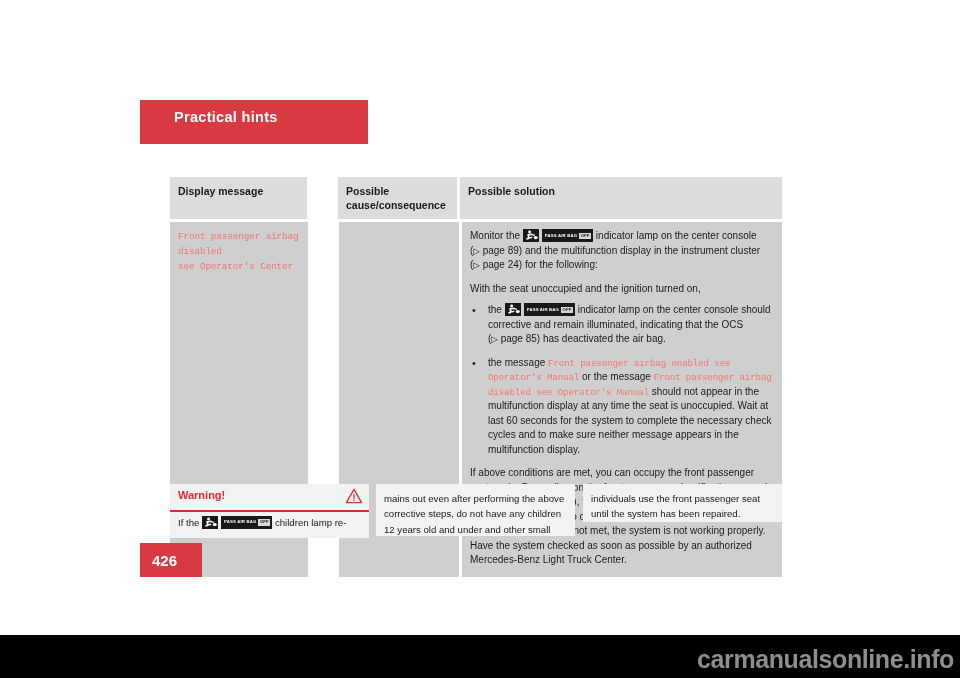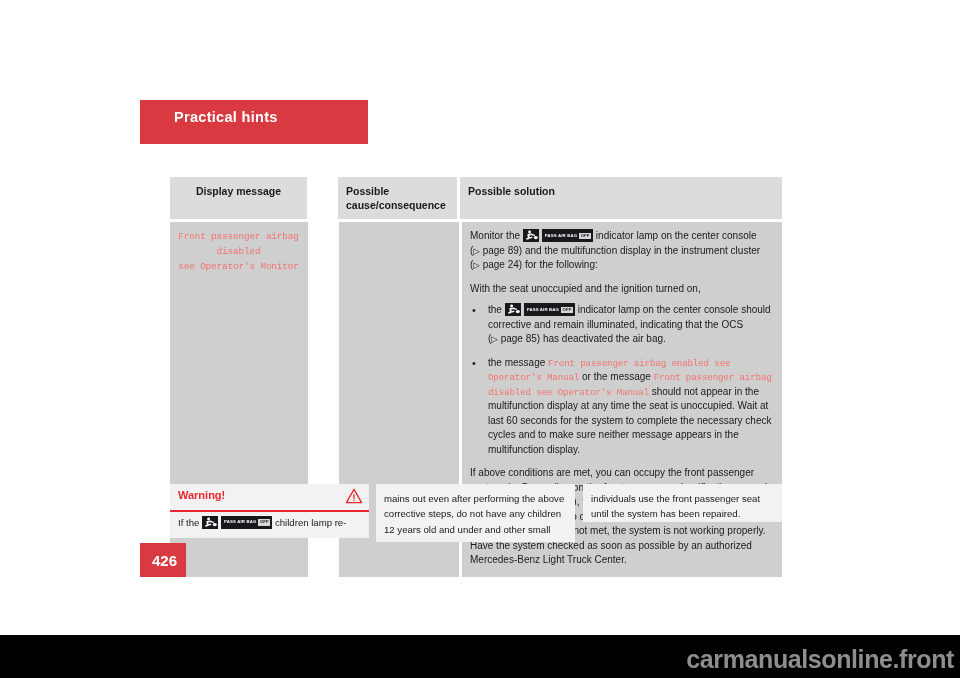--- a/index.html
+++ b/index.html
@@ -50,21 +50,21 @@
   #hints-table {
     position: absolute;
     left: 170px;
     top: 177px;
     width: 612px;
   }
   .tbl-row {
     display: flex;
     align-items: stretch;
   }
-  .tbl-col-a { width: 121px; flex: 0 0 121px; text-align: center; }
+  .tbl-col-a { width: 121px; flex: 0 0 121px; }
   .tbl-gap  { width: 3px;  flex: 0 0 3px; background: #ffffff; }
   .tbl-col-b { width: 103px; flex: 0 0 103px; margin-left: 28px; }
   .tbl-col-c { flex: 1 1 auto; }
 
   .hdr-cell {
     background: #dcdcdc;
     padding: 7px 8px 7px 8px;
     font-size: 10.5px;
     font-weight: bold;
     color: #1a1a1a;
@@ -174,21 +174,21 @@
     font-size: 8.5px;
     vertical-align: 0.5px;
   }
 
   
   .warn-box {
     position: absolute;
     background: #f2f2f2;
   }
   #warn-box-1 { left: 170px; top: 484px; width: 199px; height: 54px; }
-  #warn-box-2 { left: 376px; top: 484px; width: 199px; height: 58px; }
+  #warn-box-2 { left: 376px; top: 484px; width: 199px; height: 52px; }
   #warn-box-3 { left: 583px; top: 484px; width: 199px; height: 38px; }
 
   .warn-head {
     position: relative;
     height: 21px;
   }
   .warn-head .warn-title {
     position: absolute;
     left: 8px;
     top: 5px;
@@ -223,21 +223,21 @@
   }
   .warn-box.plain .warn-body {
     top: 7px;
   }
 
   
   #page-number-tab {
     position: absolute;
     left: 140px;
     top: 543px;
-    width: 46px;
+    width: 62px;
     height: 34px;
     background: #d93a42;
   }
   #page-number-tab .pg-num {
     position: absolute;
     left: 12px;
     top: 9px;
     color: #ffffff;
     font-size: 15px;
     font-weight: bold;
@@ -278,21 +278,21 @@
       <div class="hdr-cell tbl-col-c">Possible solution</div>
     </div>
 
     <div style="height:3px;background:#ffffff;"></div>
 
     <div class="tbl-row">
 
       <div class="body-cell tbl-col-a">
         <div class="dm">Front passenger airbag</div>
         <div class="dm">disabled</div>
-        <div class="dm">see Operator's Monitor</div>
+        <div class="dm">see Operator's Center</div>
       </div>
 
       <div class="tbl-gap"></div>
 
       <div class="body-cell tbl-col-b"></div>
 
       <div class="tbl-gap"></div>
 
       <div class="body-cell tbl-col-c col-c">
 
@@ -411,13 +411,13 @@
   <div class="warn-box plain" id="warn-box-3">
     <div class="warn-body">individuals use the front passenger seat until the system has been repaired.</div>
   </div>
 
   <div id="page-number-tab">
     <span class="pg-num">426</span>
   </div>
 
 </div>
 
-<div id="watermark">carmanualsonline.front</div>
+<div id="watermark">carmanualsonline.info</div>
 
 </body></html>

